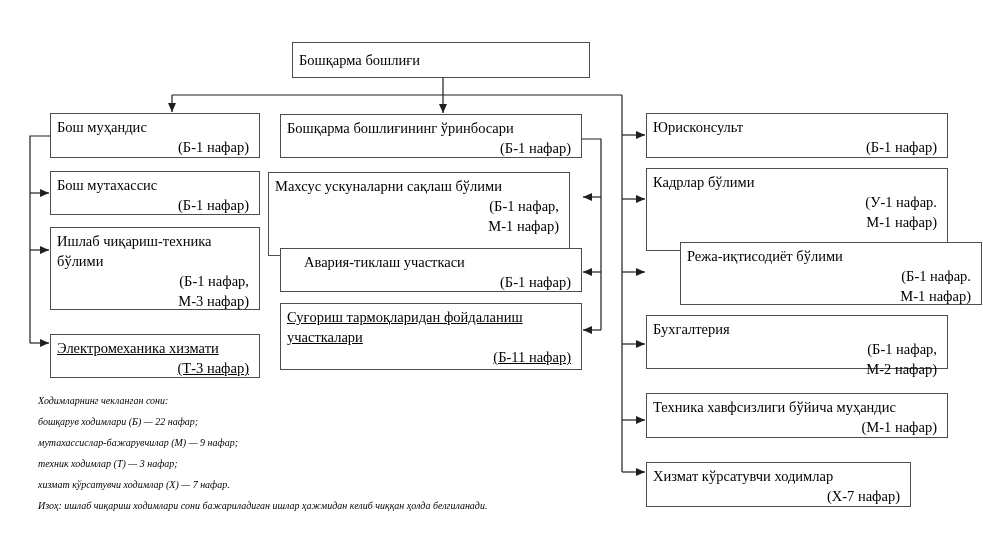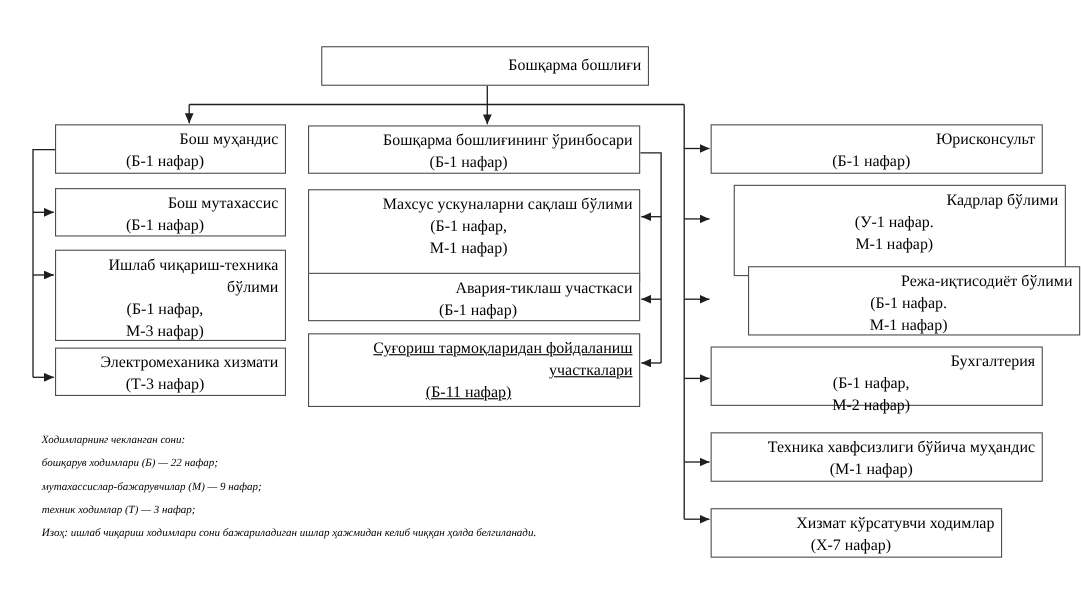--- a/index.html
+++ b/index.html
@@ -21,26 +21,26 @@
   }
   .box {
     position: absolute;
     border: 1px solid #4d4d4d;
     background: #ffffff;
     font-size: 14.5px;
     line-height: 20px;
     padding-top: 3px;
   }
   .box .t {
-    text-align: right;
+    text-align: left;
     white-space: pre-line;
     padding: 0 6px;
   }
   .box .c {
-    text-align: center;
+    text-align: right;
     white-space: pre-line;
     padding-right: 10px;
   }
   .notes {
     position: absolute;
     left: 38px;
     top: 390px;
     width: 578px;
     font-style: italic;
     font-size: 10px;
@@ -98,49 +98,49 @@
   <div class="box" style="left:50px; top:171px; width:210px; height:44px;">
     <div class="t">Бош мутахассис</div>
     <div class="c">(Б-1 нафар)</div>
   </div>
   <div class="box" style="left:50px; top:227px; width:210px; height:83px;">
     <div class="t">Ишлаб чиқариш-техника
 бўлими</div>
     <div class="c">(Б-1 нафар,
 М-3 нафар)</div>
   </div>
-  <div class="box" style="left:50px; top:316px; width:210px; height:44px;">
+  <div class="box" style="left:50px; top:334px; width:210px; height:44px;text-decoration:underline;">
     <div class="t">Электромеханика хизмати</div>
     <div class="c">(Т-3 нафар)</div>
   </div>
 
   <div class="box" style="left:280px; top:114px; width:302px; height:44px;">
     <div class="t">Бошқарма бошлиғининг ўринбосари</div>
     <div class="c">(Б-1 нафар)</div>
   </div>
-  <div class="box" style="left:280px; top:172px; width:302px; height:84px;">
+  <div class="box" style="left:268px; top:172px; width:302px; height:84px;">
     <div class="t">Махсус ускуналарни сақлаш бўлими</div>
     <div class="c">(Б-1 нафар,
 М-1 нафар)</div>
   </div>
   <div class="box" style="left:280px; top:248px; width:302px; height:44px;padding-left:17px;">
     <div class="t">Авария-тиклаш участкаси</div>
     <div class="c">(Б-1 нафар)</div>
   </div>
   <div class="box" style="left:280px; top:303px; width:302px; height:67px;text-decoration:underline;">
     <div class="t">Суғориш тармоқларидан фойдаланиш
 участкалари</div>
     <div class="c">(Б-11 нафар)</div>
   </div>
 
   <div class="box" style="left:646px; top:113px; width:302px; height:45px;">
     <div class="t">Юрисконсульт</div>
     <div class="c">(Б-1 нафар)</div>
   </div>
-  <div class="box" style="left:646px; top:168px; width:302px; height:83px;margin-left:21px;">
+  <div class="box" style="left:646px; top:168px; width:302px; height:83px;">
     <div class="t">Кадрлар бўлими</div>
     <div class="c">(У-1 нафар.
 М-1 нафар)</div>
   </div>
   <div class="box" style="left:646px; top:242px; width:302px; height:63px;margin-left:34px;">
     <div class="t">Режа-иқтисодиёт бўлими</div>
     <div class="c">(Б-1 нафар.
 М-1 нафар)</div>
   </div>
   <div class="box" style="left:646px; top:315px; width:302px; height:54px;">
@@ -155,16 +155,17 @@
   <div class="box" style="left:646px; top:462px; width:265px; height:45px;">
     <div class="t">Хизмат кўрсатувчи ходимлар</div>
     <div class="c">(Х-7 нафар)</div>
   </div>
 
   <div class="notes">
     <div>Ходимларнинг чекланган сони:</div>
     <div>бошқарув ходимлари (Б) — 22 нафар;</div>
     <div>мутахассислар-бажарувчилар (М) — 9 нафар;</div>
     <div>техник ходимлар (Т) — 3 нафар;</div>
+    <div>хизмат кўрсатувчи ходимлар (Х) — 7 нафар.</div>
     <div>Изоҳ: ишлаб чиқариш ходимлари сони бажариладиган ишлар ҳажмидан келиб чиққан ҳолда белгиланади.</div>
   </div>
 
 </div>
 
 </body></html>

